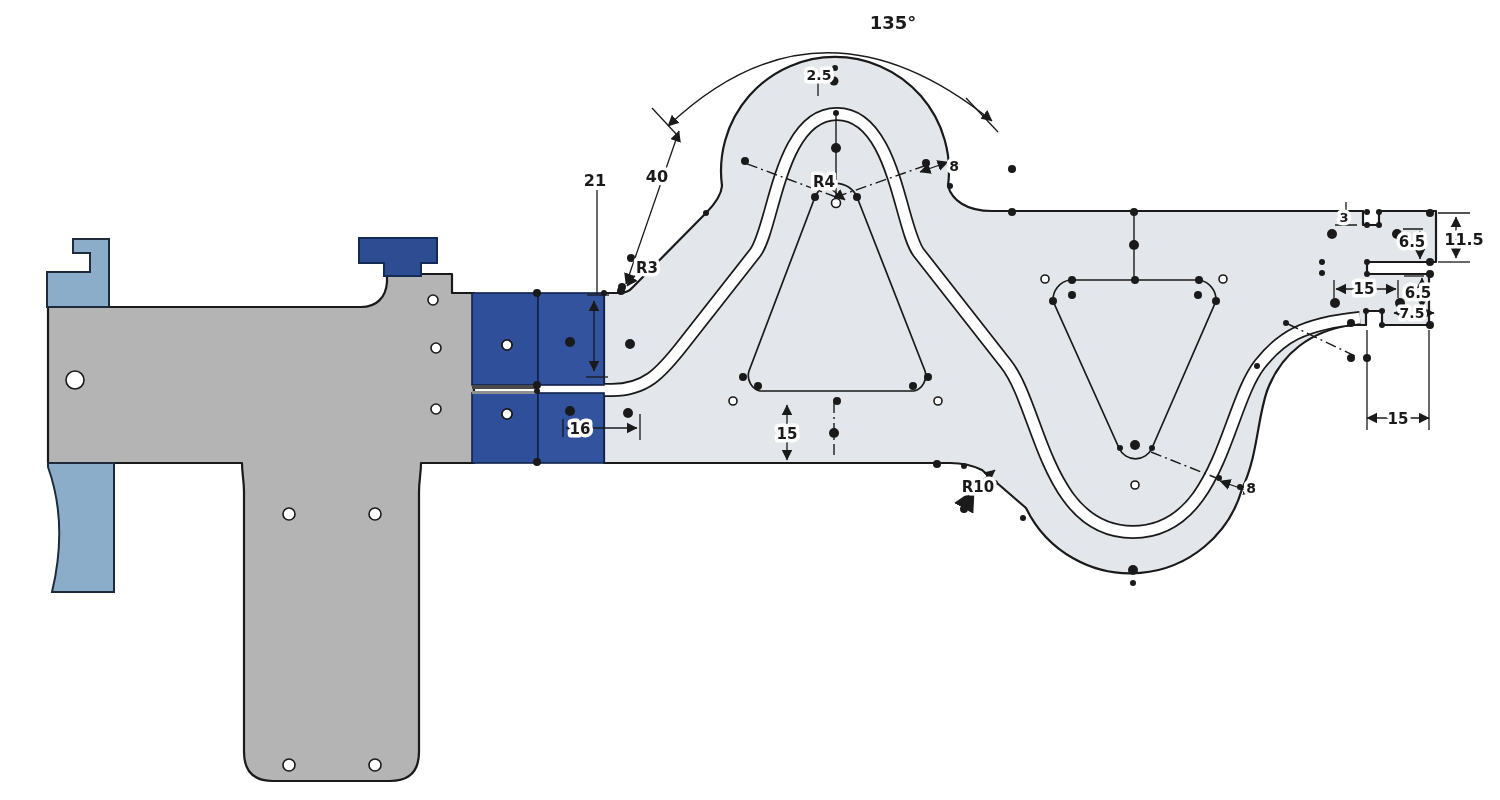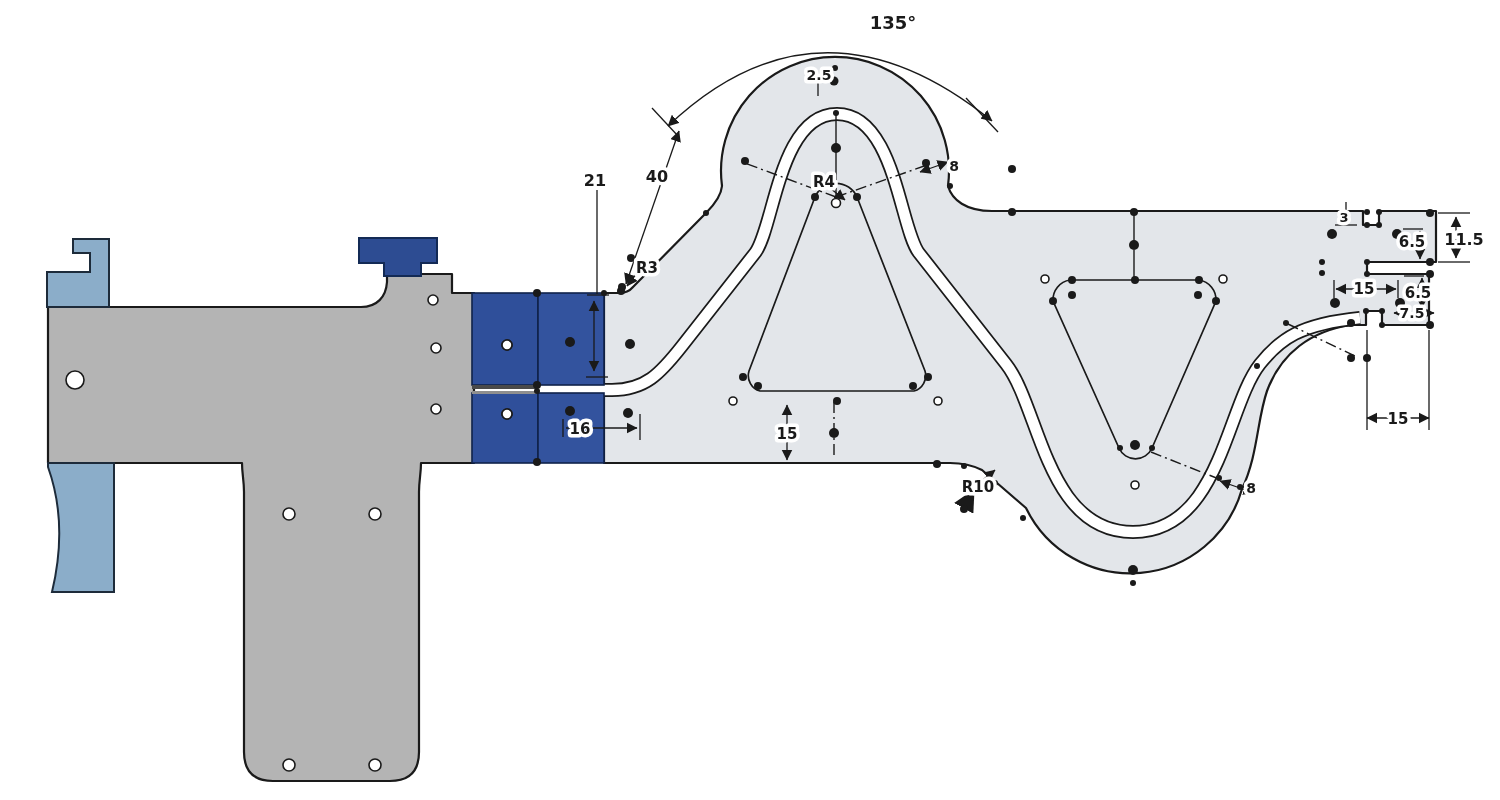--- a/index.html
+++ b/index.html
@@ -1,17 +1,17 @@
 <!DOCTYPE html>
 <html><head>
 <meta charset="utf-8">
 <style>
   html,body{margin:0;padding:0;background:#ffffff;}
   #stage{position:relative;width:1500px;height:800px;background:#ffffff;overflow:hidden;
-         font-family:"DejaVu Sans","Liberation Sans",sans-serif;}
+         font-family:"DejaVu Sans","Liberation Sans",sans-serif;border-radius:16px;}
   svg{display:block;}
   text.dim{font-family:"DejaVu Sans","Liberation Sans",sans-serif;font-weight:600;fill:#1a1a1a;
            paint-order:stroke;stroke:#ffffff;stroke-width:7px;stroke-linejoin:round;
            text-anchor:middle;dominant-baseline:middle;cursor:default;}
 </style>
 </head>
 <body>
 
 <div id="stage">
 <svg id="cad" width="1500" height="800" viewBox="0 0 1500 800">

